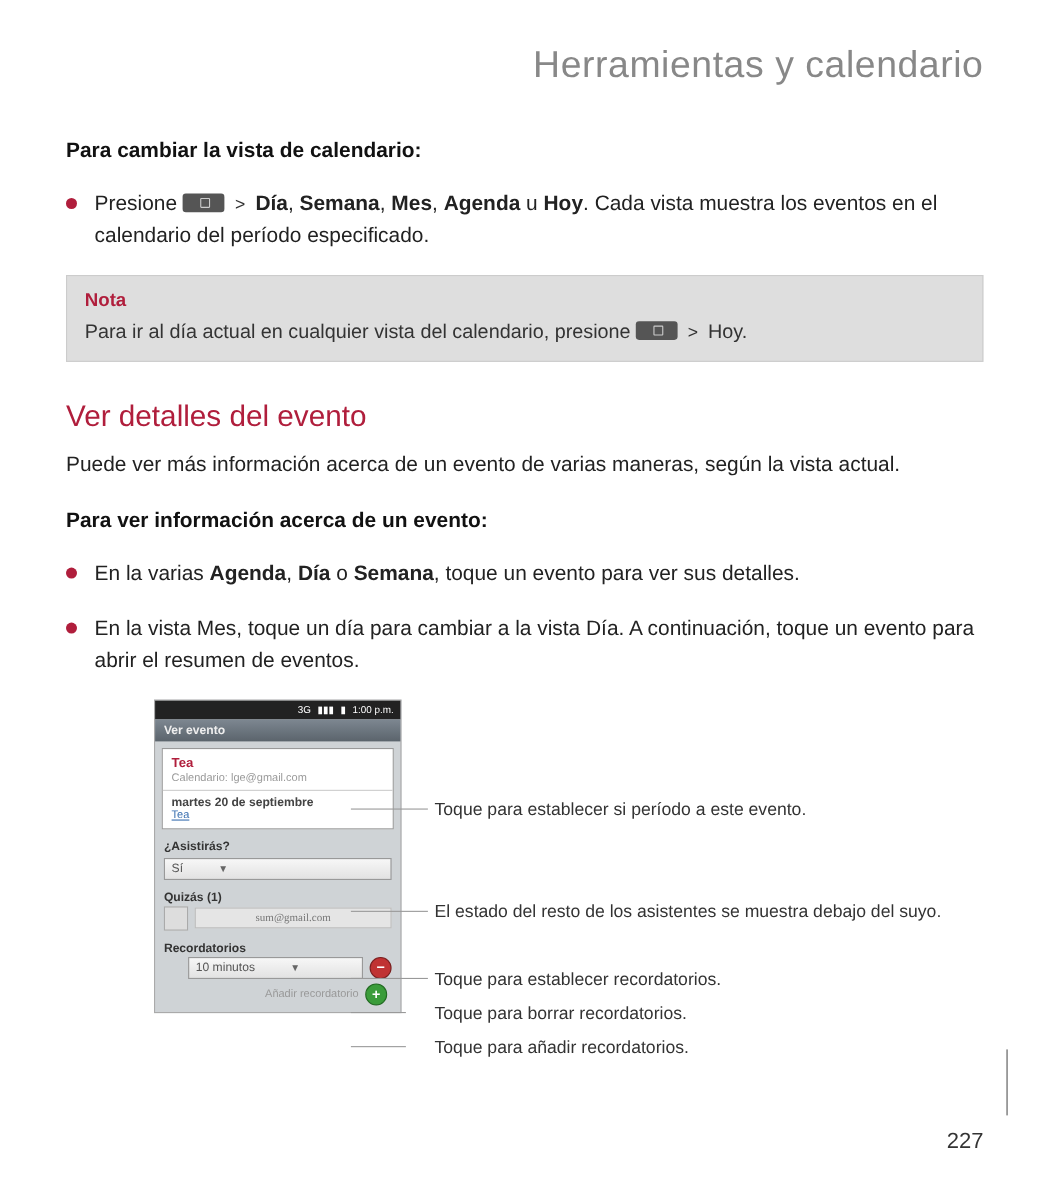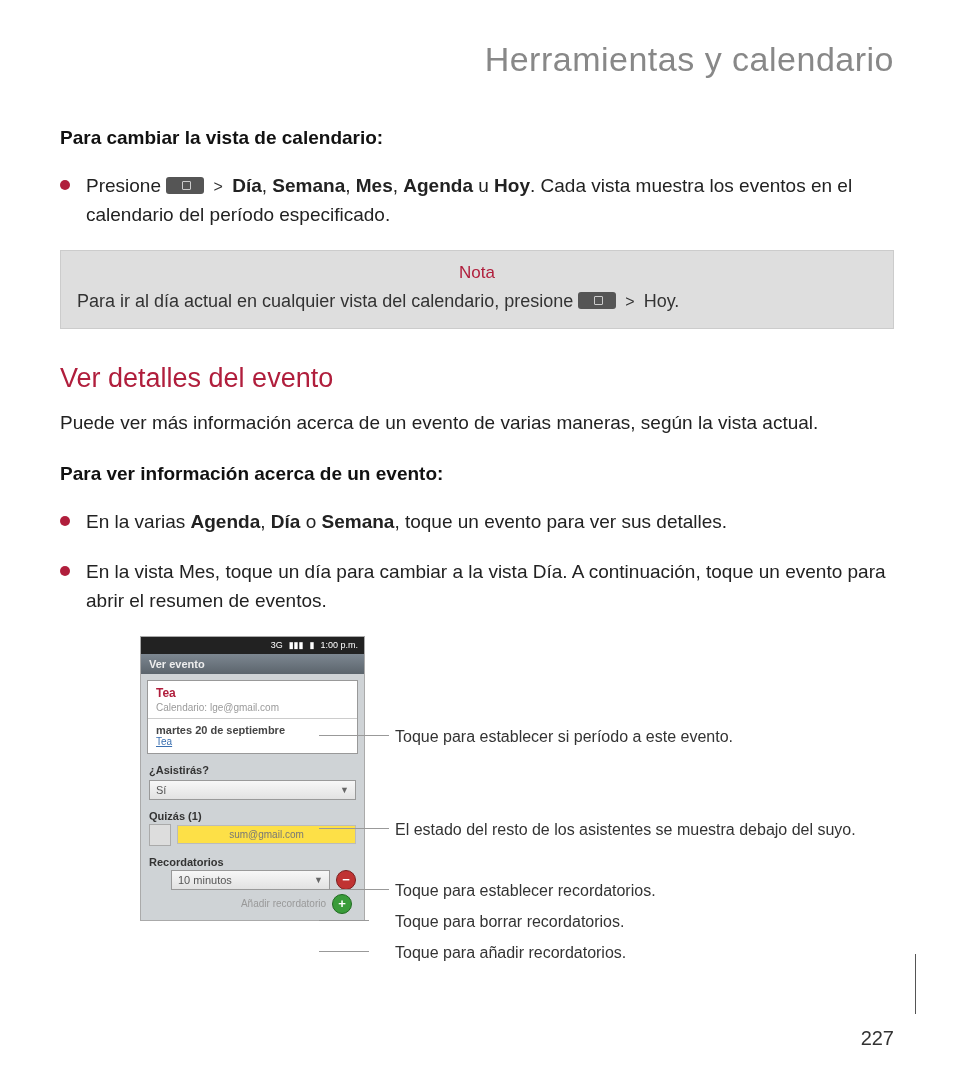--- a/index.html
+++ b/index.html
@@ -64,24 +64,23 @@
   }
   .gt { font-size: 16px; color:#333; padding:0 4px;}
   .note-box {
     background: #dedede;
     border: 1px solid #ccc;
     padding: 12px 16px 16px 16px;
     margin: 4px 0 34px 0;
   }
   .note-label {
     color: #b01e3c;
-    font-weight: 400;
+    font-weight: 700;
     font-size: 17px;
     margin-bottom: 8px;
-    text-align: center;
   }
   .note-text {
     font-size: 18px;
     color: #333;
   }
   .section-title {
     color: #b01e3c;
     font-size: 27px;
     font-weight: 500;
     margin-bottom: 14px;
@@ -135,42 +134,43 @@
   .card .sub { color:#9a9a9a; font-size:10px; margin-top:2px; }
   .card hr { border:0; border-top:1px solid #ccc; margin:5px -8px; }
   .card .date { color:#444; font-weight:600; font-size:11px; }
   .card .link { color:#3a6fb0; font-size:10px; text-decoration:underline; }
   .sec-label { font-weight:600; font-size:11px; color:#333; padding:4px 8px 2px; }
   .dropdown {
     margin: 2px 8px 6px 8px;
     background: linear-gradient(#f7f7f7,#e2e2e2);
     border:1px solid #999;
     height:20px;
-    display:flex; align-items:center; justify-content:space-between;
+    display:flex; align-items:center; 
     padding:0 6px;
     font-size:11px;
     color:#555;
     gap:32px;
   }
   .dropdown .caret { font-size:9px; color:#666; }
   .attendee {
     margin: 0 8px 6px 8px;
     display:flex; align-items:center; gap:6px;
   }
   .avatar {
     width:22px; height:22px; background:#ddd; border:1px solid #aaa;
   }
   .email-pill {
     flex:1;
-    background:#fde047;
+    background:#e5e5e5;
     border:1px solid #bbb;
     font-size:10px;
     text-align:center;
     padding:3px 4px;
     color:#777;
+    font-family:Liberation Serif, serif;
   }
   .rem-row {
     margin: 0 8px 2px 8px;
     display:flex; align-items:center; gap:6px;padding-left:22px;
   }
   .rem-row .dropdown { margin:0; flex:1; }
   .minus-btn {
     width:20px; height:20px; border-radius:50%;
     background:#c03333; color:#fff;
     display:flex; align-items:center; justify-content:center;

